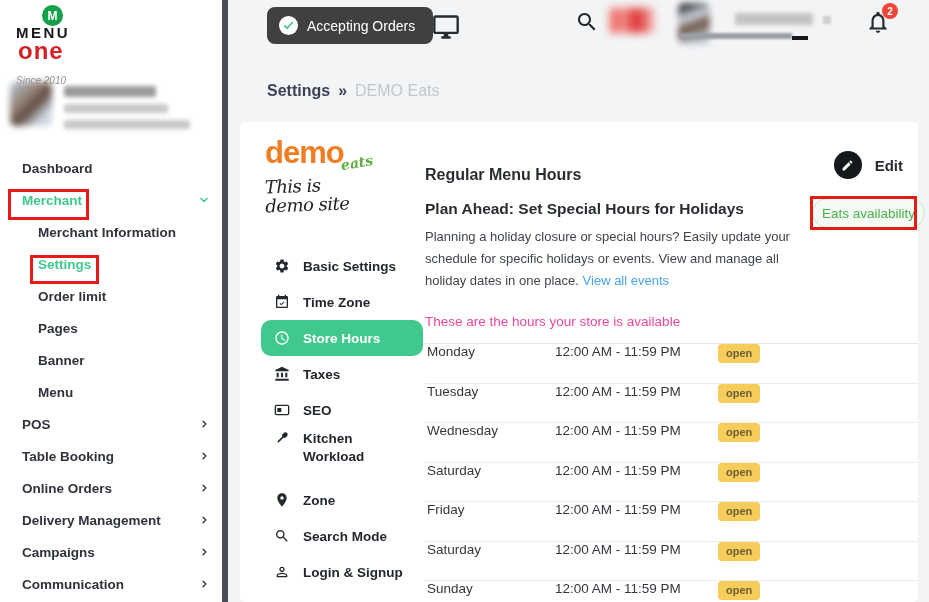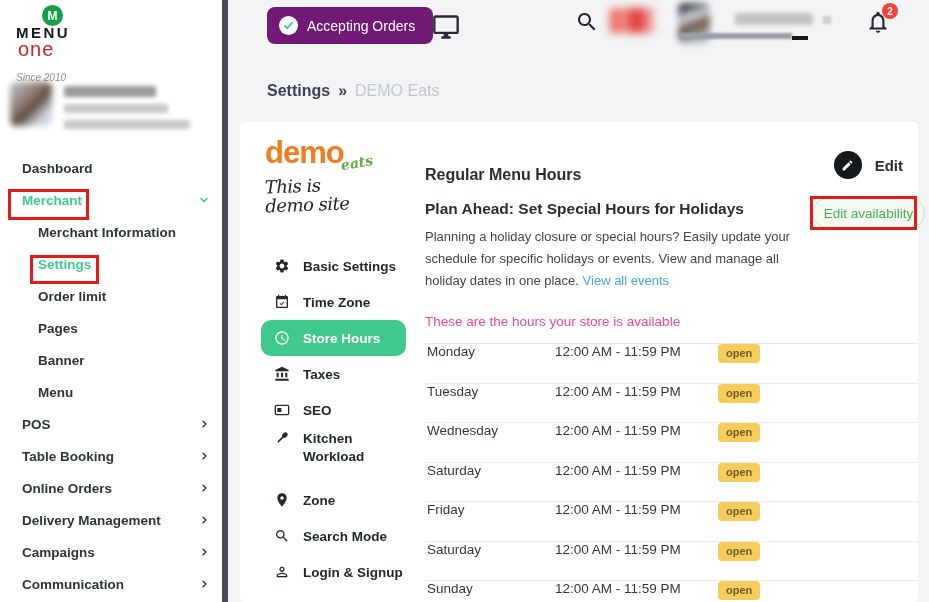--- a/index.html
+++ b/index.html
@@ -12,21 +12,21 @@
   }
   
   .sidebar { position:absolute; left:0; top:0; width:222px; height:602px; background:#ffffff; }
   .side-scrollbar { position:absolute; left:222px; top:0; width:6px; height:602px; background:#4a4e54; }
 
   .brand { position:absolute; left:16px; top:5px; width:100px; }
   .brand-m { width:21px; height:21px; border-radius:50%; background:#16a04a; color:#fff;
              font-size:12px; font-weight:bold; display:flex; align-items:center; justify-content:center;
              margin-left:26px; }
   .brand-name { font-size:15px; font-weight:bold; letter-spacing:2.5px; color:#15181c; margin-top:-2px; }
-  .brand-one { font-size:20px; font-weight:normal; letter-spacing:1px; color:#d42027; line-height:0.8; margin-left:2px; }
+  .brand-one { font-size:24px; font-weight:bold; letter-spacing:1px; color:#d42027; line-height:0.8; margin-left:2px; }
   .brand-since { font-size:10px; font-style:italic; color:#8d9097; margin-top:15px; }
 
   .profile { position:absolute; left:10px; top:82px; display:flex; gap:12px; }
   .avatar-sq { width:42px; height:44px; border-radius:6px; overflow:hidden; filter:blur(3px);
                background:linear-gradient(135deg,#b9c6d6 0%,#8f7b6e 40%,#5d4a41 55%,#cfd8e2 80%); }
   .profile-lines { padding-top:4px; }
   .blur-bar { border-radius:2px; filter:blur(2px); }
   .p-line1 { width:92px; height:11px; background:#9a9a9a; margin-bottom:7px; }
   .p-line2 { width:104px; height:9px; background:#c7c7c7; margin-bottom:7px; }
   .p-line3 { width:126px; height:9px; background:#c7c7c7; }
@@ -41,21 +41,21 @@
   .anno { position:absolute; border:3px solid #e41b17; pointer-events:none; z-index:5; }
   .anno-merchant { left:8px; top:189px; width:81px; height:31px; }
   .anno-settings { left:30px; top:255px; width:69px; height:29px; }
 
   
   .main { position:absolute; left:228px; top:0; width:701px; height:602px; background:#f3f4f6; }
 
   
   .topbar { position:absolute; left:0; top:0; width:701px; height:55px; }
   .btn-accepting { position:absolute; left:39px; top:7px; height:37px; padding:0 18px 0 12px;
-                   background:#701a75; border:none; border-radius:8px; color:#fff; font-size:14px;
+                   background:#404040; border:none; border-radius:8px; color:#fff; font-size:14px;
                    font-family:inherit; display:flex; align-items:center; gap:9px; cursor:pointer; }
   .chk-circle { width:19px; height:19px; border-radius:50%; background:#ffffff; display:flex;
                 align-items:center; justify-content:center; }
   .icon-monitor { position:absolute; left:204px; top:13px; cursor:pointer; }
   .icon-search-top { position:absolute; left:347px; top:10px; cursor:pointer; }
   .blur-flag { position:absolute; left:382px; top:8px; width:44px; height:25px; filter:blur(4px);
                background:linear-gradient(90deg,#e8564f,#f2918c 30%,#dd2e2e 60%,#f3b4b1); border-radius:3px; }
   .topbar .avatar-top { position:absolute; left:450px; top:3px; width:32px; height:41px; border-radius:6px;
                filter:blur(3px); background:linear-gradient(160deg,#3a3a42 10%,#cfd6de 35%,#6e5648 55%,#b9c2cc 85%); }
   .blur-name { position:absolute; left:507px; top:13px; width:78px; height:12px; background:#c3c3c3;
@@ -87,21 +87,21 @@
                font-family:"DejaVu Serif", serif; display:inline-block; transform:rotate(-10deg) translate(-4px,4px); }
   .tagline { font-family:"DejaVu Serif", serif; font-style:italic; font-size:18px; color:#26221f;
              line-height:1.05; transform:rotate(-2deg); margin-top:8px; letter-spacing:-0.5px; }
 
   
   .smenu { position:absolute; left:25px; top:126px; width:152px; }
   .smenu-item { display:flex; align-items:center; gap:13px; height:36px; font-size:13.5px; font-weight:600;
                 color:#23272e; cursor:pointer; padding-left:8px; }
   .smenu-item .ic { width:17px; display:flex; justify-content:center; }
   .smenu-item.active { background:#41c98d; color:#ffffff; border-radius:10px; height:36px;
-                       margin-left:-4px; padding-left:12px; width:145px; }
+                       margin-left:-4px; padding-left:12px; width:162px; }
   .smenu-item.tall { height:46px; align-items:flex-start; padding-top:2px; }
   .smenu-item.tall .lbl { width:82px; line-height:1.3; }
   .smenu-item.gap-top { margin-top:8px; }
 
   
   .content { position:absolute; left:185px; top:24px; width:493px; }
   .content-head { display:flex; justify-content:space-between; align-items:center; padding-right:15px; }
   .content-title { font-size:16px; font-weight:bold; color:#2a2e33;margin-top:20px; }
   .edit-group { display:flex; align-items:center; gap:13px; cursor:pointer; }
   .edit-circle { width:28px; height:28px; border-radius:50%; background:#15181c; display:flex;
@@ -422,16 +422,16 @@
           <span class="badge-open">open</span>
         </div>
         <div class="hrow">
           <span class="day">Sunday</span>
           <span class="time">12:00 AM - 11:59 PM</span>
           <span class="badge-open">open</span>
         </div>
       </div>
     </div>
 
-    <button class="edit-avail">Edit availability</button>
+    <button class="edit-avail">Eats availability</button>
     <div class="anno anno-avail"></div>
   </div>
 </div>
 
 </body></html>

